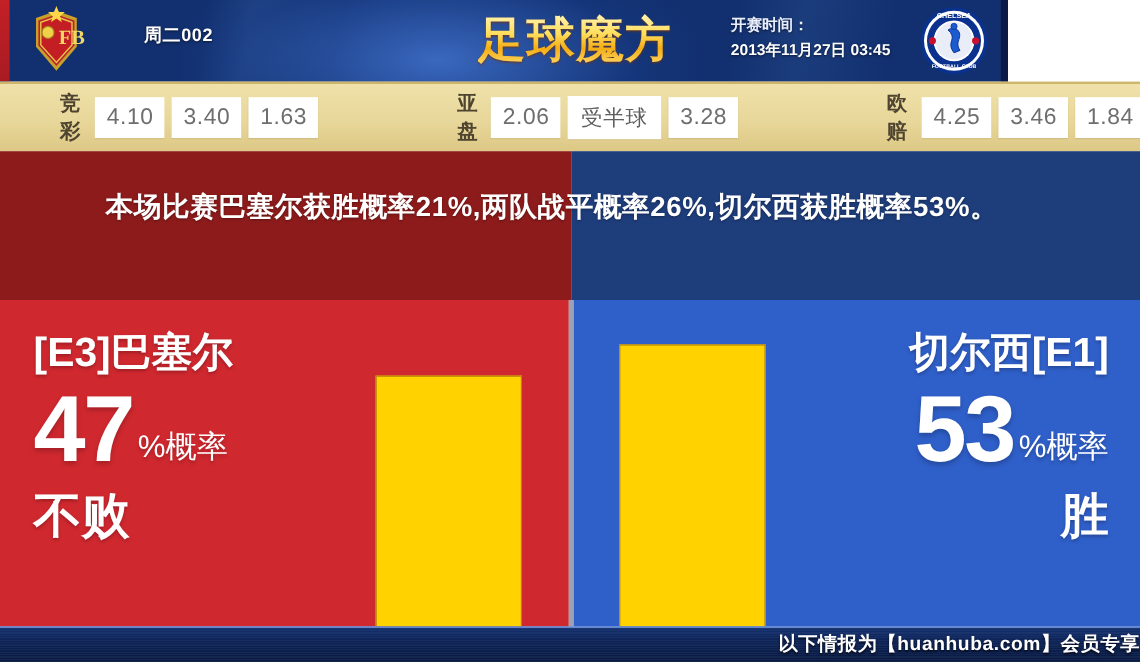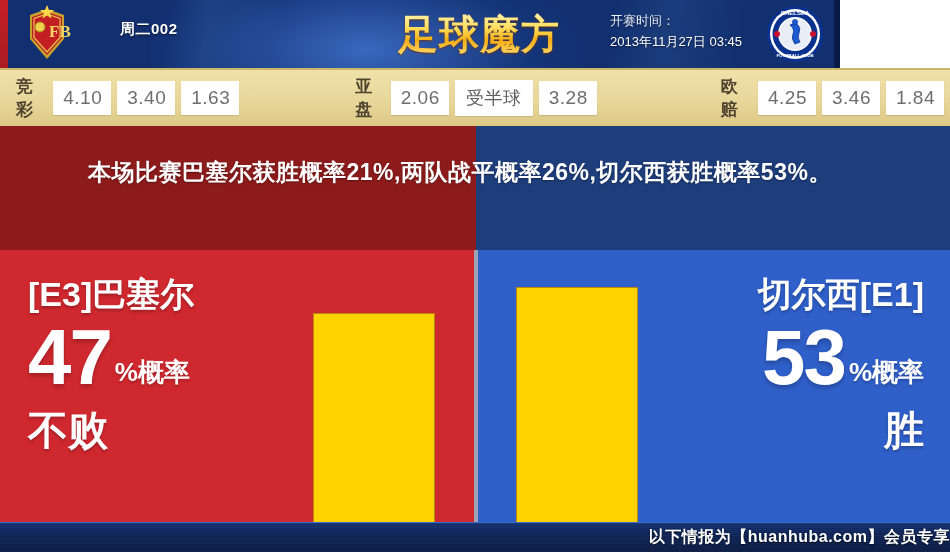--- a/index.html
+++ b/index.html
@@ -57,30 +57,30 @@
     font-family: "DejaVu Sans", sans-serif;
     background: linear-gradient(180deg, #fff7c4 0%, #ffdf5e 38%, #f5ad14 62%, #ffe887 100%);
     -webkit-background-clip: text; background-clip: text; color: transparent;
     -webkit-text-fill-color: transparent;
     filter: drop-shadow(0 1px 1px rgba(120,50,0,.75));
     white-space: nowrap; line-height: 52px;
   }
   .kickoff {
     position: absolute; right: 98px; top: 10px; text-align: left;
     color: #fff; font-size: 13px; line-height: 21px;
-    text-shadow: 0 1px 2px rgba(0,0,0,.55); white-space: nowrap;
+    text-shadow: 0 1px 2px rgba(0,0,0,.55); white-space: nowrap; font-weight: bold;
   }
   .kickoff .k-label { color: #e8eefc; }
 
   
   .odds-bar {
     position: absolute; left: 0; top: 68px; width: 950px; height: 58px;
     background: linear-gradient(180deg, #efe1a9 0%, #e8d79a 55%, #ddc885 100%);
     border-top: 2px solid #cdb56a;
-    display: flex; align-items: center;
+    display: flex; align-items: center; padding-left: 34px;
   }
   .odds-group { display: flex; align-items: center; }
   .odds-group.g1 { margin-left: 16px; }
   .odds-group.g2 { margin-left: 110px; }
   .odds-group.g3 { margin-left: 118px; justify-content: center; }
   .odds-label {
     font-size: 17px; font-weight: bold; color: #4e4430; margin-right: 8px;
     letter-spacing: 1px;
   }
   .odds-cell {
@@ -137,21 +137,21 @@
     text-shadow: 0 2px 3px rgba(0,0,0,.25);
     white-space: nowrap;
   }
   .pct-row { display: flex; align-items: flex-end; margin-top: 2px; }
   .team-right .pct-row { justify-content: flex-end; }
   .pct-num {
     font-size: 78px; font-weight: bold; line-height: 78px; letter-spacing: -2px;
     text-shadow: 0 3px 4px rgba(0,0,0,.22);
   }
   .pct-unit {
-    font-size: 26px; font-weight: bold; line-height: 36px; padding-bottom: 6px; margin-left: 4px;
+    font-size: 26px; font-weight: normal; line-height: 36px; padding-bottom: 6px; margin-left: 4px;
     letter-spacing: 0px; white-space: nowrap;
     text-shadow: 0 2px 3px rgba(0,0,0,.22);
   }
   .outcome {
     font-size: 40px; font-weight: bold; line-height: 52px; margin-top: 8px;
     text-shadow: 0 2px 3px rgba(0,0,0,.25);
   }
 
   
   .footer {

